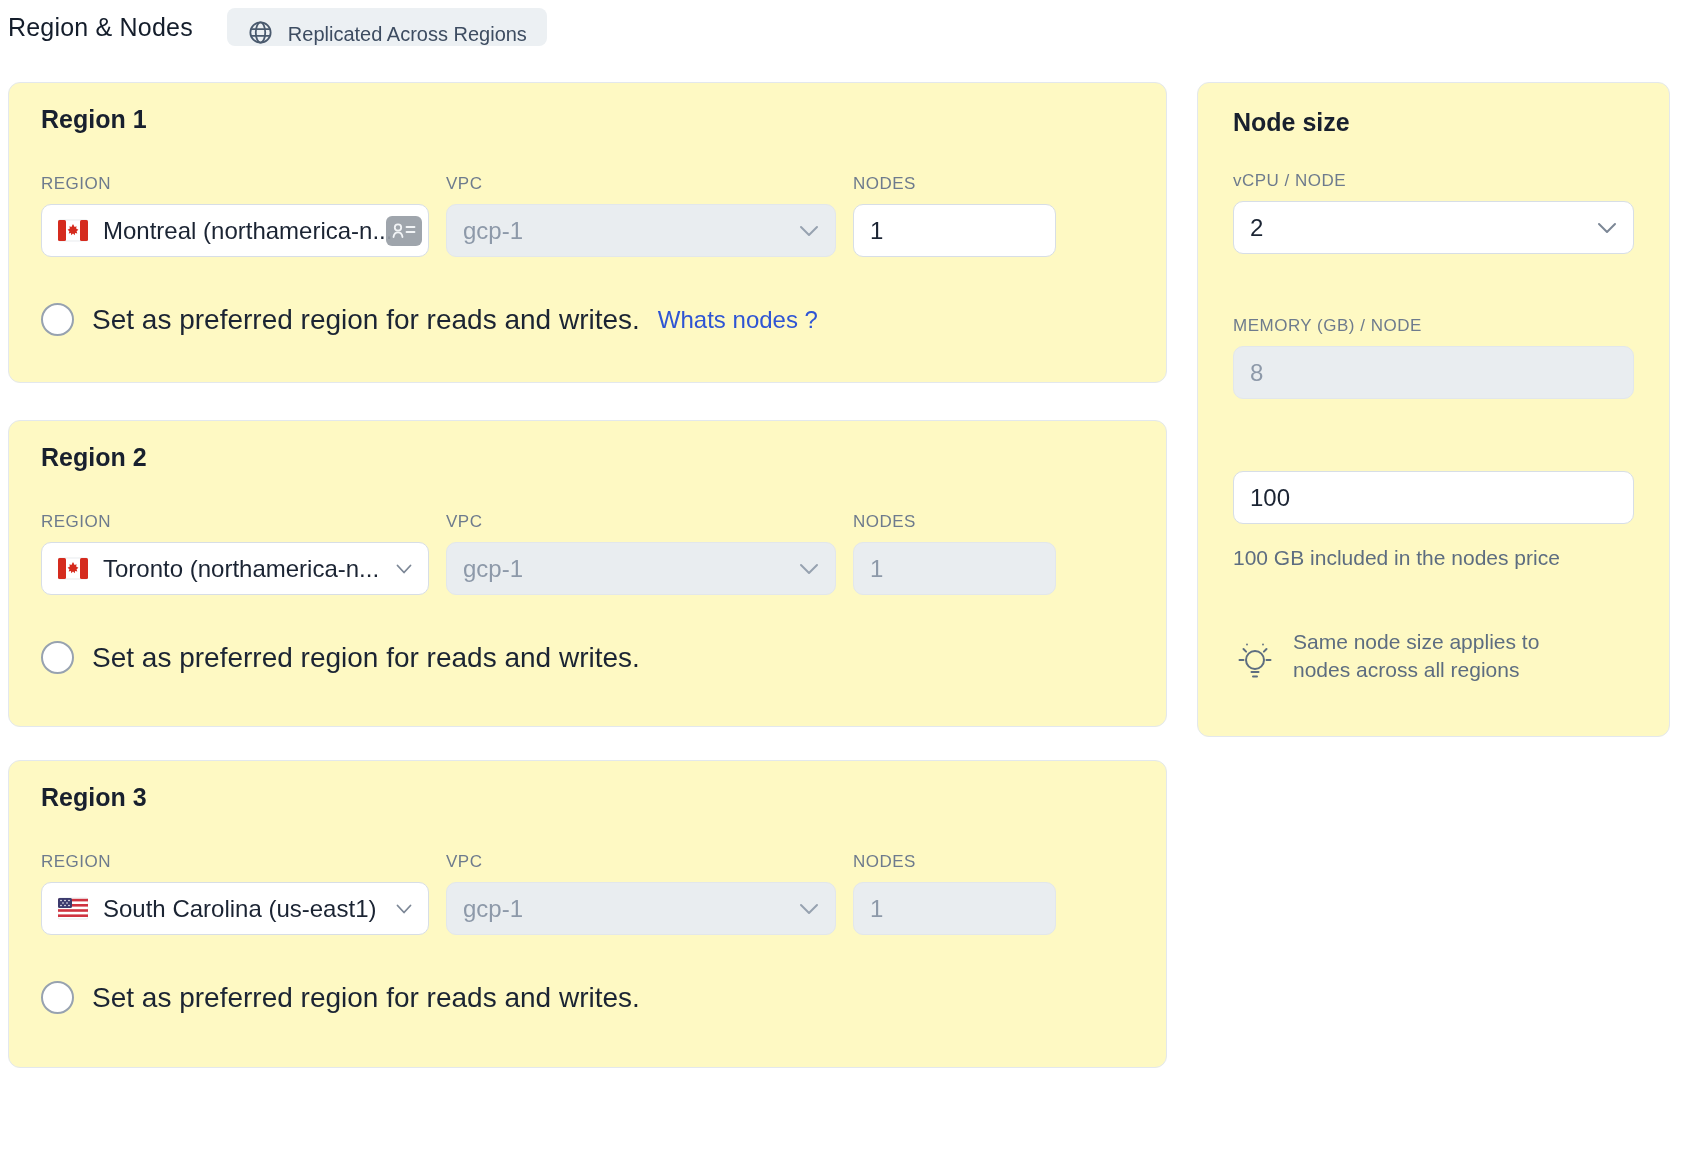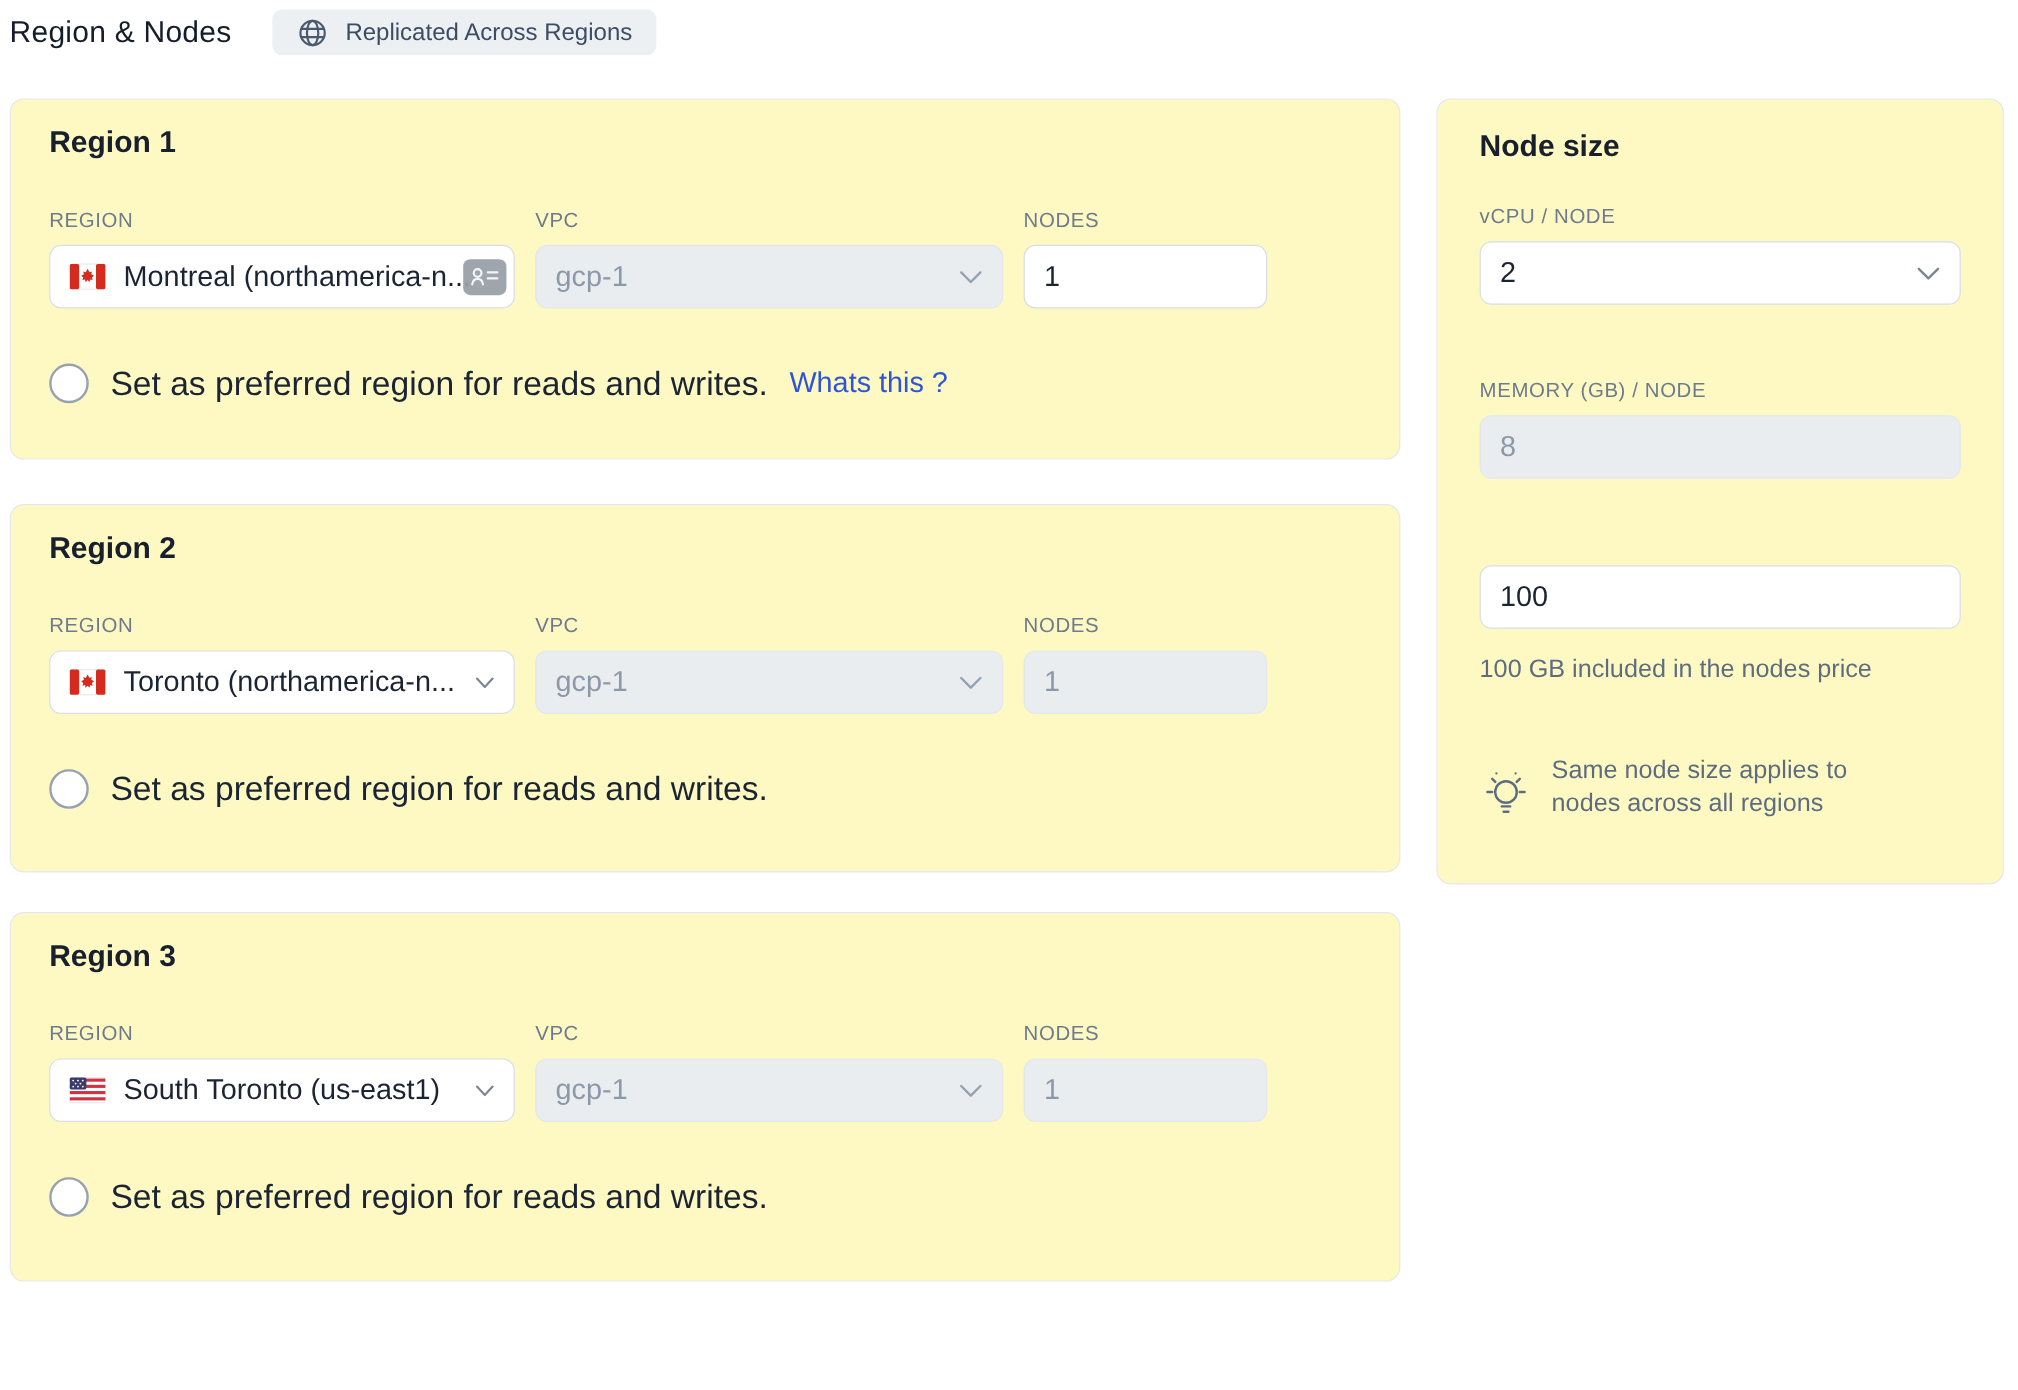--- a/index.html
+++ b/index.html
@@ -2,21 +2,21 @@
 <html><head>
 <meta charset="utf-8">
 <style>
   * { box-sizing: border-box; margin: 0; padding: 0; }
   html, body { width: 1682px; height: 1158px; background: #ffffff; overflow: hidden; }
   body { font-family: "Liberation Sans", "DejaVu Sans", sans-serif; color: #1b2433; position: relative; }
 
   
   .page-header { position: absolute; left: 8px; top: 8px; display: flex; align-items: center; gap: 34px; }
   .page-title { font-size: 25px; font-weight: 400; color: #141d2b; letter-spacing: .2px; }
-  .badge { display: inline-flex; align-items: center; gap: 14px; background: #ecf0f3; border-radius: 8px;
+  .badge { display: inline-flex; align-items: flex-end; gap: 14px; background: #ecf0f3; border-radius: 8px;
            height: 38px; padding: 0 20px; }
   .badge .label { font-size: 20px; color: #3d4c61; }
 
   
   .card { position: absolute; background: #fef9c3; border: 1px solid #e3e8ed; border-radius: 12px; }
   .region-card { left: 8px; width: 1159px; padding: 22px 32px; }
   #region-card-1 { top: 82px;  height: 301px; }
   #region-card-2 { top: 420px; height: 307px; }
   #region-card-3 { top: 760px; height: 308px; }
   .node-card { left: 1197px; top: 82px; width: 473px; height: 655px; padding: 25px 35px; }
@@ -116,21 +116,21 @@
       </div>
     </div>
     <div class="field-col col-nodes">
       <span class="field-label">NODES</span>
       <input class="control" readonly="" value="1" style="">
     </div>
   </div>
   <div class="radio-row">
     <span class="radio-circle"></span>
     <span class="radio-label">Set as preferred region for reads and writes.</span>
-    <a class="radio-link" href="#">Whats this ?</a>
+    <a class="radio-link" href="#">Whats nodes ?</a>
   </div>
 </div>
 
 <div class="card region-card" id="region-card-2">
   <div class="card-heading">Region 2</div>
   <div class="fields-row">
     <div class="field-col col-region">
       <span class="field-label">REGION</span>
       <div class="control">
         <span class="flag">
@@ -192,21 +192,21 @@
                 <circle cx="7" cy="3.5" r="0.8"></circle>
                 <circle cx="11" cy="3.5" r="0.8"></circle>
               <circle cx="5" cy="6" r="0.8"></circle>
                 <circle cx="9" cy="6" r="0.8"></circle>
               <circle cx="3" cy="8.5" r="0.8"></circle>
                 <circle cx="7" cy="8.5" r="0.8"></circle>
                 <circle cx="11" cy="8.5" r="0.8"></circle>
             </g>
           </svg>
         </span>
-        <span class="value">South Toronto (us-east1)</span>
+        <span class="value">South Carolina (us-east1)</span>
         <span class="chev">
           <svg width="16" height="10" viewBox="0 0 16 10" fill="none" stroke="#7c8796" stroke-width="1.8" stroke-linecap="round" stroke-linejoin="round">
               <polyline points="1.5,1.5 8,8.5 14.5,1.5"></polyline>
             </svg>
         </span>
       </div>
     </div>
     <div class="field-col col-vpc">
       <span class="field-label">VPC</span>
       <div class="control disabled">

